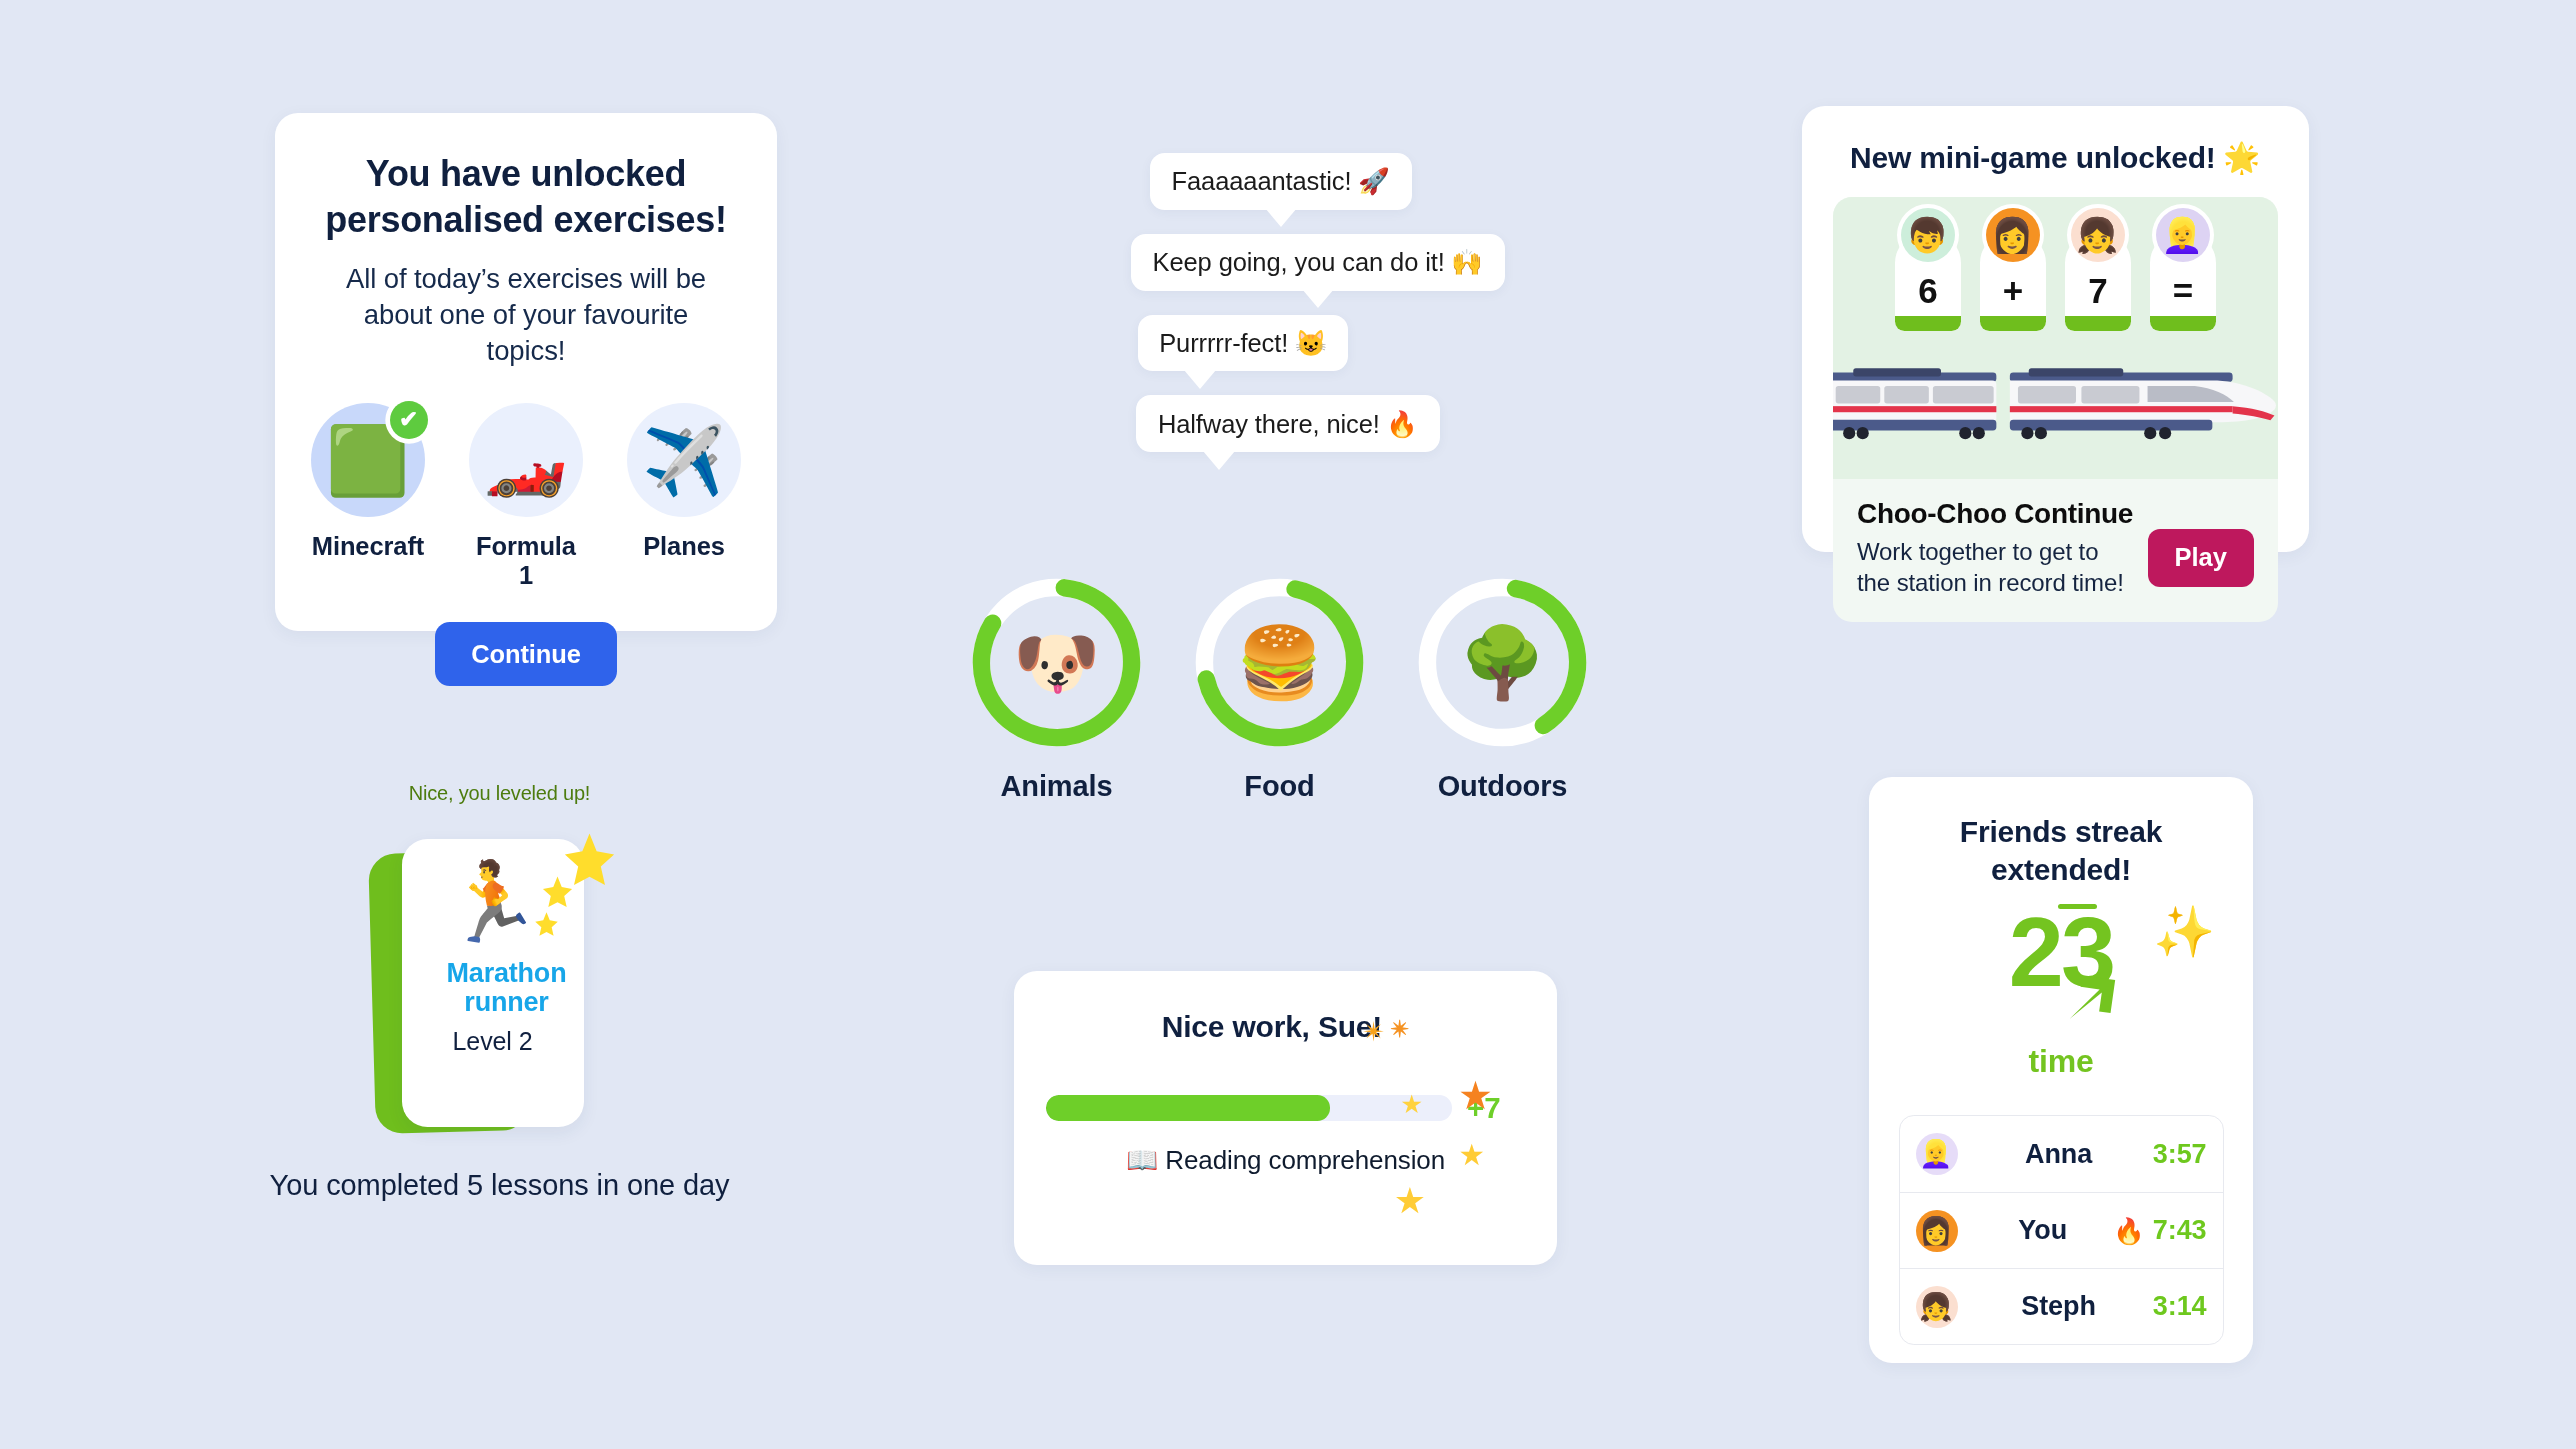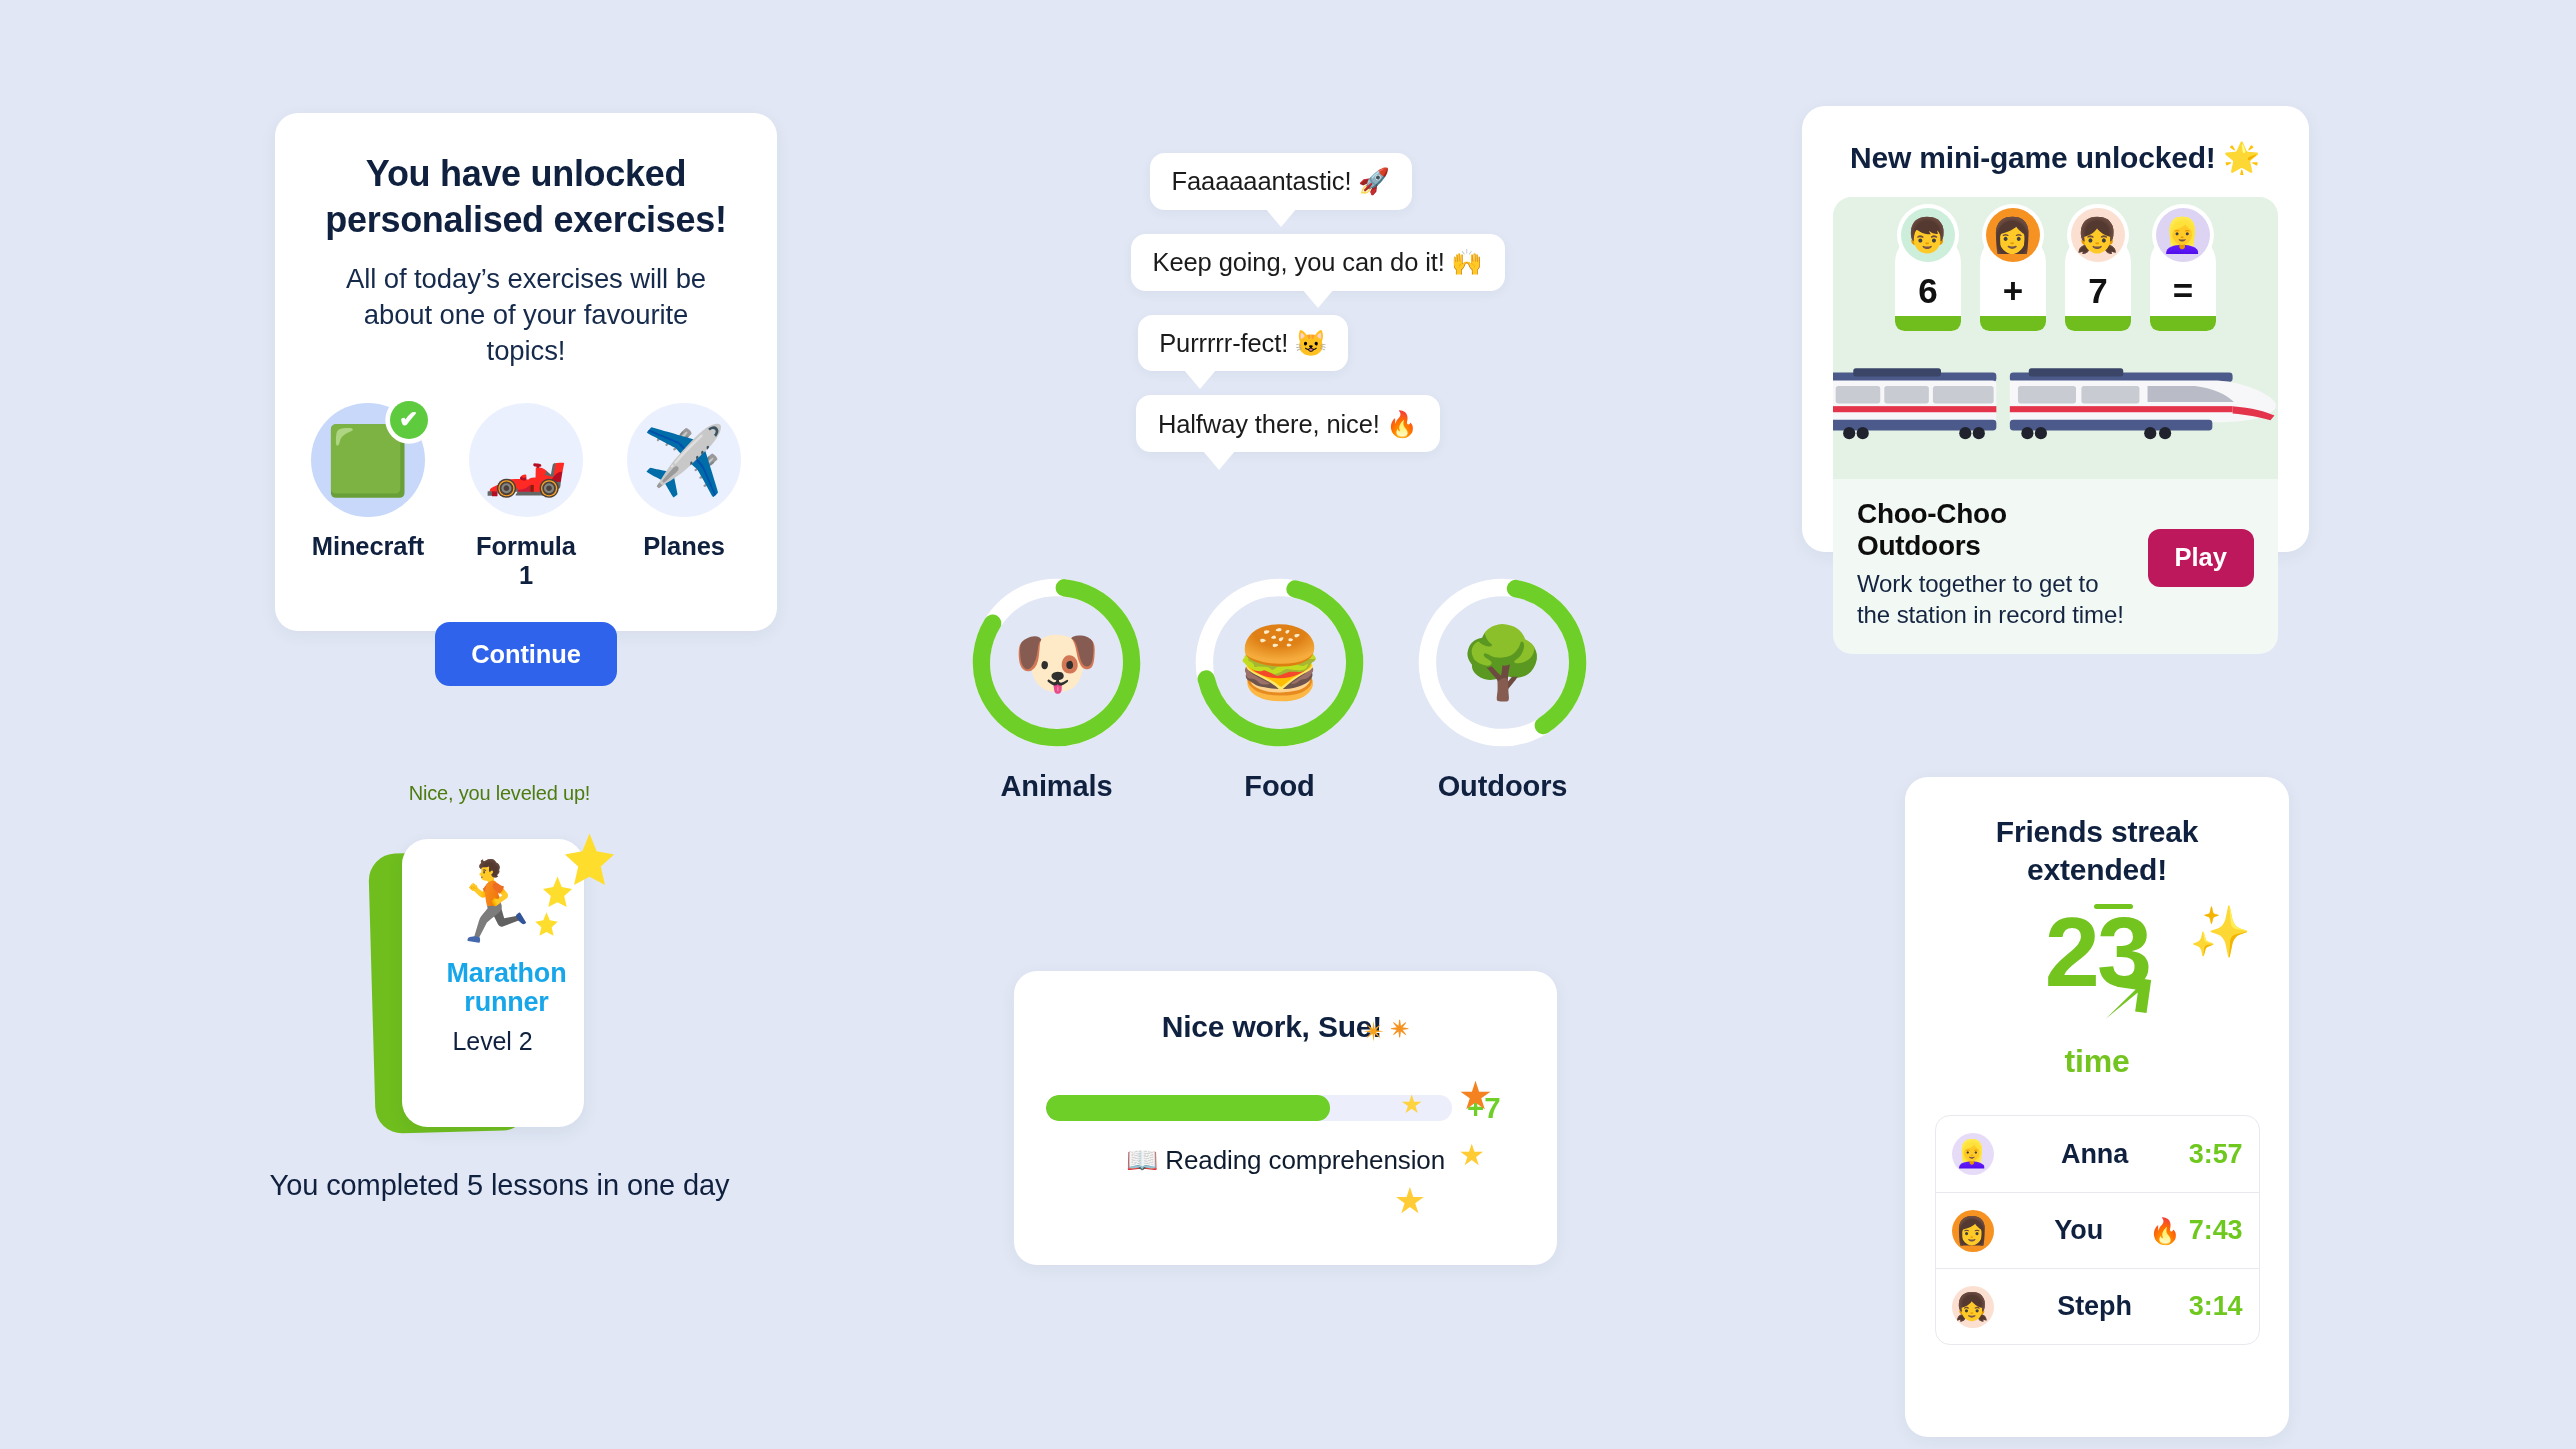--- a/index.html
+++ b/index.html
@@ -143,21 +143,21 @@
   .mg-foot .txt { flex: 1; }
   .mg-foot .gname { font-size: 28px; font-weight: bold; color: #0d0d0d; letter-spacing: -0.3px; }
   .mg-foot .gdesc { margin-top: 6.7px; font-size: 24px; color: #152440; line-height: 1.3; letter-spacing: -0.1px; }
   #play-btn {
     border: none; cursor: pointer; background: #be185d; color: #fff;
     font-size: 25.5px; font-weight: bold; padding: 14.8px 27px; border-radius: 12px;
     margin-top: 31px; font-family: "Liberation Sans", sans-serif;
   }
 
   
-  #streak-card { left: 1869px; top: 777px; width: 384px; height: 660px; padding: 36px 29.5px 0; margin-left: 36px; }
+  #streak-card { left: 1869px; top: 777px; width: 384px; height: 586px; padding: 36px 29.5px 0; }
   #streak-card .st-title { text-align: center; font-size: 30px; font-weight: bold; color: #10203f; line-height: 1.28; letter-spacing: -0.2px; }
   .streak-num-wrap { position: relative; height: 148px; margin-top: 12px; text-align: center; }
   .streak-num { font-size: 99px; font-weight: bold; color: #74c420; line-height: 1; letter-spacing: -2.7px; }
   .streak-arrow { position: absolute; left: 50%; margin-left: 6.7px; top: 62px; }
   .streak-dash { position: absolute; left: 50%; margin-left: -2.7px; top: 2.7px; width: 39px; height: 4.7px; background: #74c420; border-radius: 2.7px; }
   .streak-sparkle { position: absolute; right: 8px; top: 5.4px; font-size: 50px; line-height: 1; }
   .streak-days { margin-top: -6.7px; text-align: center; font-size: 32px; font-weight: bold; color: #74c420; letter-spacing: -0.2px; }
   .friends-list { margin-top: 35px; border: 1.3px solid #e7e9ef; border-radius: 14.8px; overflow: hidden; }
   .friend-row { display: flex; align-items: center; height: 76px; padding: 0 16px; border-top: 1.3px solid #e7e9ef; }
   .friend-row:first-child { border-top: none; }
@@ -367,21 +367,21 @@
           <rect x="262" y="78" width="300" height="16" rx="5" fill="#4b5a8a"></rect>
           <circle cx="288" cy="98" r="9" fill="#20232e"></circle>
             <circle cx="308" cy="98" r="9" fill="#20232e"></circle>
           <circle cx="470" cy="98" r="9" fill="#20232e"></circle>
             <circle cx="492" cy="98" r="9" fill="#20232e"></circle>
         </svg>
       </div>
 
       <div class="mg-foot">
         <div class="txt">
-          <div class="gname">Choo-Choo Outdoors</div>
+          <div class="gname">Choo-Choo Continue</div>
           <div class="gdesc">Work together to get to the station in record time!</div>
         </div>
         <button id="play-btn">Play</button>
       </div>
     </div>
   </div>
 
   <div class="card" id="streak-card">
     <div class="st-title">Friends streak extended!</div>
 

